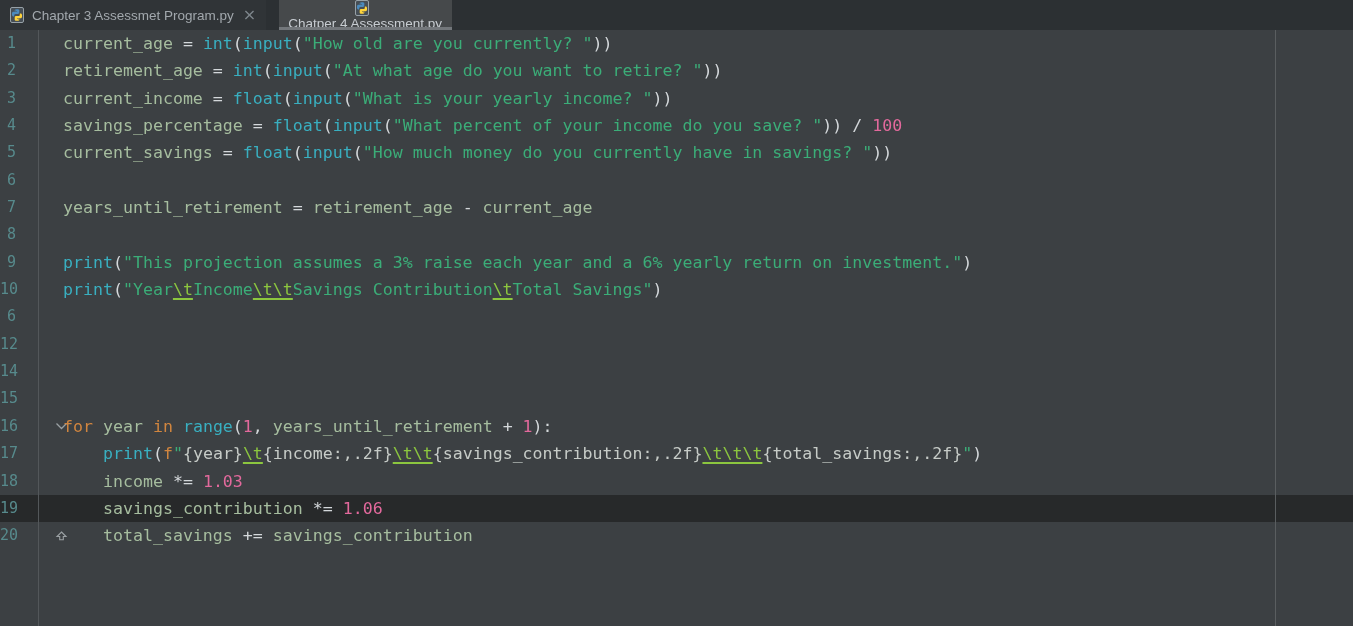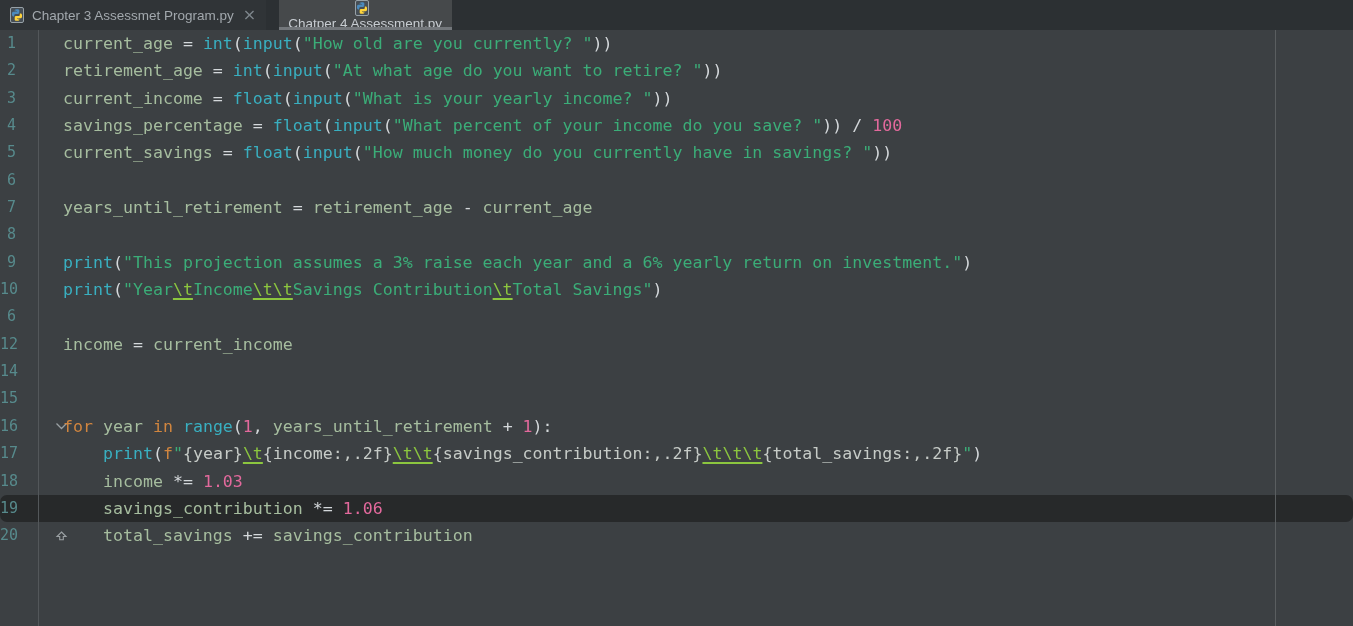--- a/index.html
+++ b/index.html
@@ -26,21 +26,21 @@
   .fileicon{display:inline-flex;width:16px;height:16px;margin-right:7px;flex:0 0 16px;}
   .tablabel{white-space:nowrap;}
   .close{color:var(--close-fg);font-size:16px;line-height:1;margin-left:9px;
          font-family:"DejaVu Sans",sans-serif;}
   
   .editor{position:absolute;top:30px;left:0;right:0;bottom:0;background:var(--editor-bg);}
   .gutter-sep{position:absolute;top:0;bottom:0;left:38px;width:1px;background:var(--gutter-sep);z-index:1;}
   .margin-guide{position:absolute;top:0;bottom:0;left:1275px;width:1px;background:var(--guide);z-index:4;}
   .rows{position:absolute;top:0;left:0;right:0;}
   .row{display:flex;height:27.35px;line-height:27.35px;position:relative;}
-  .row.active{background:var(--caret-line);border-radius:7px;}
+  .row.active{background:var(--caret-line);}
   .gutter{flex:0 0 38px;width:38px;text-align:right;padding-right:22px;
           color:var(--line-num);font-size:15px;z-index:2;}
   .fold{position:absolute;left:54px;top:0;width:15px;height:27.35px;display:flex;
         align-items:center;justify-content:center;z-index:2;}
   .code{white-space:pre;font-size:16.6px;color:var(--tk-v);padding-left:25px;z-index:2;}
   .tk-v{color:var(--tk-v);margin-top:8px;} .tk-o{color:var(--tk-o);} .tk-b{color:var(--tk-b);text-align:center;}
   .tk-s{color:var(--tk-s);} .tk-n{color:var(--tk-n);} .tk-k{color:var(--tk-k);}
   .tk-br{color:var(--tk-br);}
   .tk-e{color:var(--tk-e);text-decoration:underline;text-decoration-thickness:1.5px;text-underline-offset:3px;}
 </style>
@@ -116,21 +116,20 @@
         <div class="row">
           <div class="gutter">10</div>
           <div class="code"><span class="tk-b">print</span><span class="tk-o">(</span><span class="tk-s">"Year</span><span class="tk-e">\t</span><span class="tk-s">Income</span><span class="tk-e">\t\t</span><span class="tk-s">Savings Contribution</span><span class="tk-e">\t</span><span class="tk-s">Total Savings"</span><span class="tk-o">)</span></div>
         </div>
         <div class="row">
           <div class="gutter">6</div>
           <div class="code"></div>
         </div>
         <div class="row">
           <div class="gutter">12</div>
-          <div class="code"><span class="tk-v">income </span><span class="tk-o">= </span><span class="tk-v">current_income</span></div>
         </div>
         <div class="row">
           <div class="gutter">14</div>
         </div>
         <div class="row">
           <div class="gutter">15</div>
           <div class="code"></div>
         </div>
         <div class="row">
           <div class="gutter">16</div>

